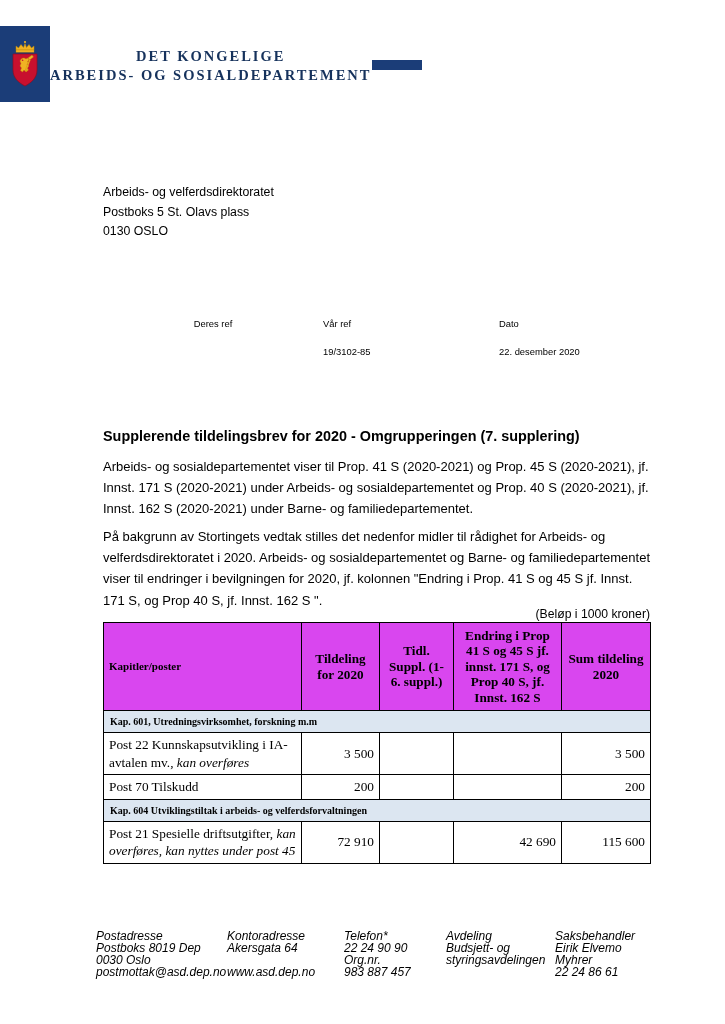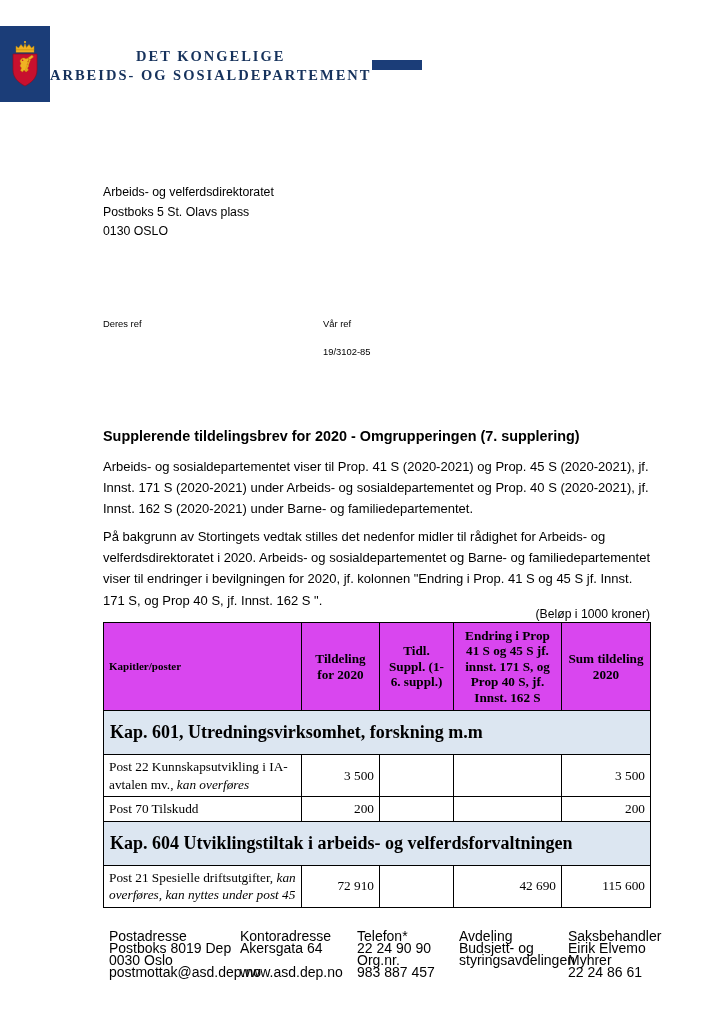--- a/index.html
+++ b/index.html
@@ -69,21 +69,21 @@
   
   .refrow {
     position: absolute;
     left: 103px; top: 316px;
     width: 548px;
     font-size: 9.4px;
     line-height: 15px;
   }
   .refrow .cols { display: flex; }
   .refcol { }
-  .refcol.c1 { width: 220px; }
+  .refcol.c1 { width: 220px; text-align: center; }
   .refcol.c2 { width: 176px; }
   .refcol.c3 { width: 152px; }
   .reflabel { display:block; }
   .refvalue { display:block; margin-top: 13px; }
 
   
   .doc-title {
     position: absolute;
     left: 103px; top: 417px;
     width: 556px;
@@ -133,22 +133,22 @@
     text-align: center;
     height: 88px;
   }
   table.budget thead th.first {
     text-align: left;
     font-size: 11px;
   }
   tr.section-row td {
     background: #dce6f1;
     font-weight: bold;
-    font-size: 18px;
-    padding: 11px 6px;
+    font-size: 10px;
+    padding: 5px 6px;
     text-align: left;
   }
   td.label-cell {
     font-size: 13.3px;
     line-height: 17.5px;
     text-align: left;
     padding: 4px 6px;
   }
   td.num-cell {
     font-size: 13.3px;
@@ -160,25 +160,26 @@
   
   col.c-label { width: 198px; }
   col.c-tild  { width: 78px; }
   col.c-tidl  { width: 74px; }
   col.c-endr  { width: 108px; }
   col.c-sum   { width: 89px; }
 
   
   .footer {
     position: absolute;
-    left: 109px; top: 930px;
+    left: 96px; top: 930px;
     width: 560px;
     display: flex;
-    font-size: 14px;
+    font-size: 12px;
     line-height: 12.1px;
+    font-style: italic;
   }
   .fcol { padding-right: 6px; }
   .fcol.f1 { width: 131px; }
   .fcol.f2 { width: 117px; }
   .fcol.f3 { width: 102px; }
   .fcol.f4 { width: 109px; }
   .fcol.f5 { width: 100px; }
   .fcol div { white-space: nowrap; }
 </style>
 </head>
@@ -219,20 +220,24 @@
 
 <div class="refrow">
   <div class="cols">
     <div class="refcol c1">
       <span class="reflabel">Deres ref</span>
       <span class="refvalue"></span>
     </div>
     <div class="refcol c2">
       <span class="reflabel">Vår ref</span>
       <span class="refvalue">19/3102-85</span>
+    </div>
+    <div class="refcol c3">
+      <span class="reflabel">Dato</span>
+      <span class="refvalue">22. desember 2020</span>
     </div>
   </div>
 </div>
 
 <h1 class="doc-title">Supplerende tildelingsbrev for 2020 - Omgrupperingen (7. supplering)</h1>
 <p class="para p1">Arbeids- og sosialdepartementet viser til Prop. 41 S (2020-2021) og Prop. 45 S (2020-2021), jf. Innst. 171 S (2020-2021) under Arbeids- og sosialdepartementet og Prop. 40 S (2020-2021), jf. Innst. 162 S (2020-2021) under Barne- og familiedepartementet.</p>
 <p class="para p2">På bakgrunn av Stortingets vedtak stilles det nedenfor midler til rådighet for Arbeids- og velferdsdirektoratet i 2020. Arbeids- og sosialdepartementet og Barne- og familiedepartementet viser til endringer i bevilgningen for 2020, jf. kolonnen "Endring i Prop. 41 S og 45 S jf. Innst. 171 S, og Prop 40 S, jf. Innst. 162 S ".</p>
 
 <div class="amount-note">(Beløp i 1000 kroner)</div>
 

